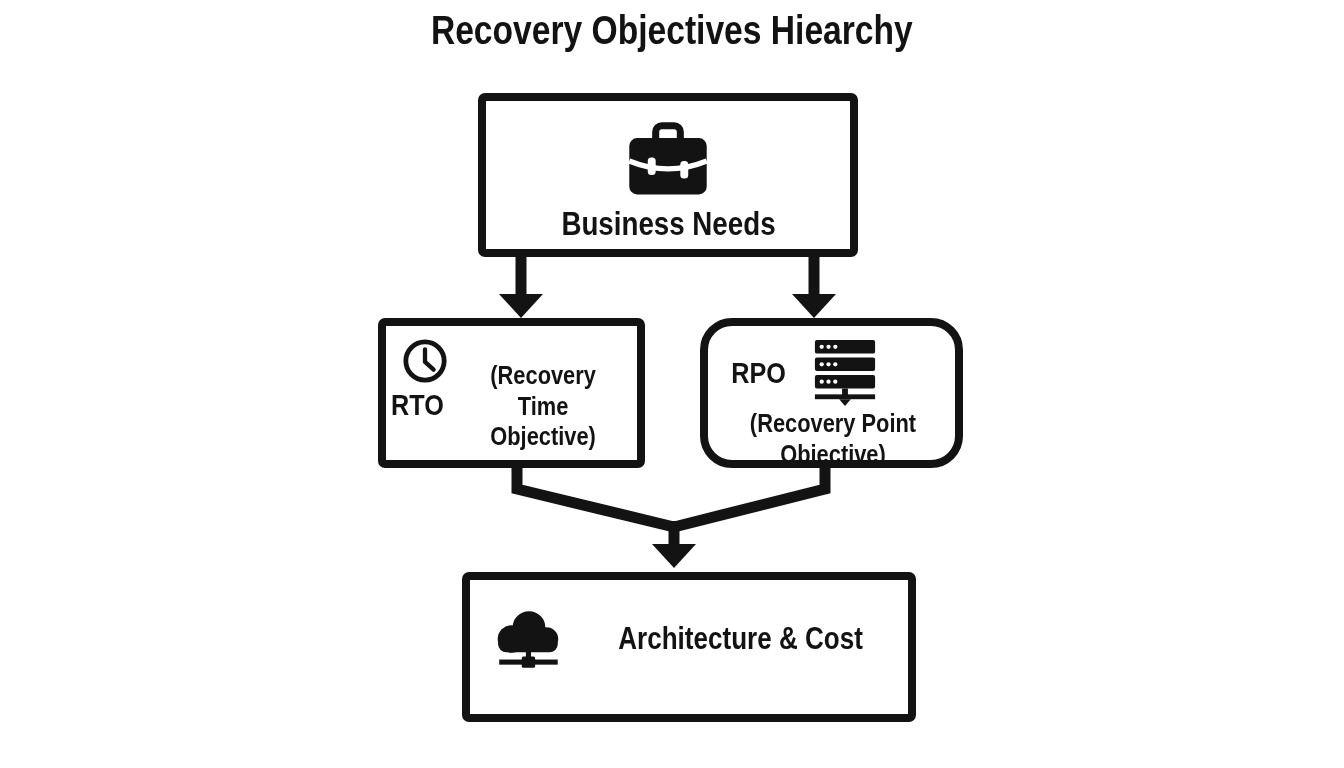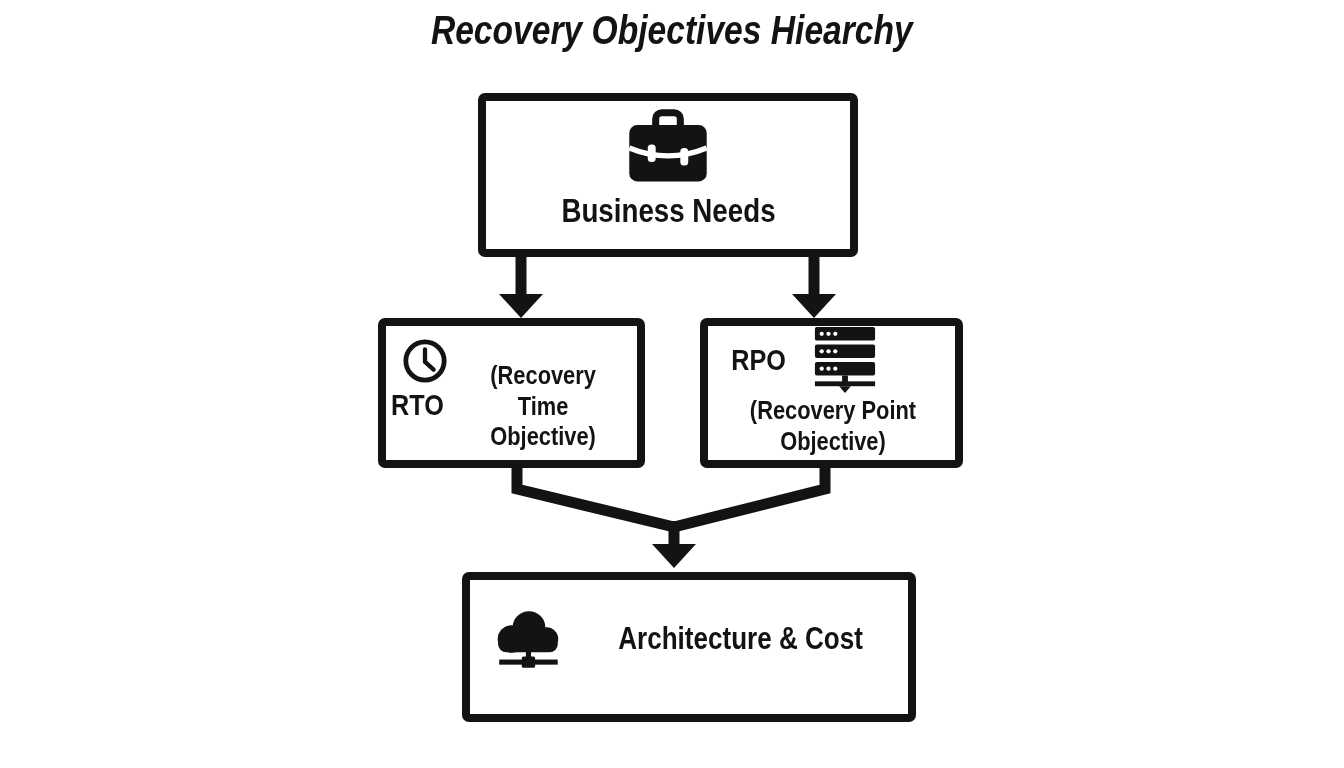--- a/index.html
+++ b/index.html
@@ -16,55 +16,55 @@
   .page-title {
     position: absolute;
     top: 8px; left: 0;
     width: 100%;
     margin: 0;
     text-align: center;
     font-size: 40px;
     font-weight: bold;
     color: #131313;
     z-index: 3;
-    font-style: italic;
   }
 
   
   .cond { display: inline-block; transform: scaleX(0.84); transform-origin: center; white-space: nowrap; }
   .condblock { display: block; transform: scaleX(0.84); transform-origin: center; }
 
   .connectors { position: absolute; left: 0; top: 0; z-index: 1; }
 
   .node {
     position: absolute;
     box-sizing: border-box;
     background: #ffffff;
     border: 8px solid #131313;
     border-radius: 7px;
     z-index: 2;
   }
 
   .node-business {
     left: 478px; top: 93px; width: 380px; height: 164px;
     display: flex; flex-direction: column; align-items: center;
-    padding-top: 7px;
+    padding-top: 20px;
   }
   .node-business .node-label { font-size: 33px; font-weight: bold; margin-top: 4px; }
 
   .node-rto {
     left: 378px; top: 318px; width: 267px; height: 150px;
     display: flex; flex-direction: row; align-items: center;
     padding-top: 24px;
   }
   .node-rto .clock-wrap { position: absolute; left: 16px; top: 12px; }
   .node-rpo {
     left: 700px; top: 318px; width: 263px; height: 150px;
     display: flex; flex-direction: column; align-items: center;
-    padding-top: 1px;
+    padding-top: 14px;
+    border-radius: 32px;
   }
   .rpo-row {
     display: flex; align-items: center; gap: 22px;
     transform: translateX(-30px);
   }
   .node-label-main { font-size: 30px; font-weight: bold; line-height: 1.2; }
   .node-sublabel {
     font-size: 26px; font-weight: bold; line-height: 1.18;
     width: 250px; margin: 2px auto 0; text-align: center;
   }

